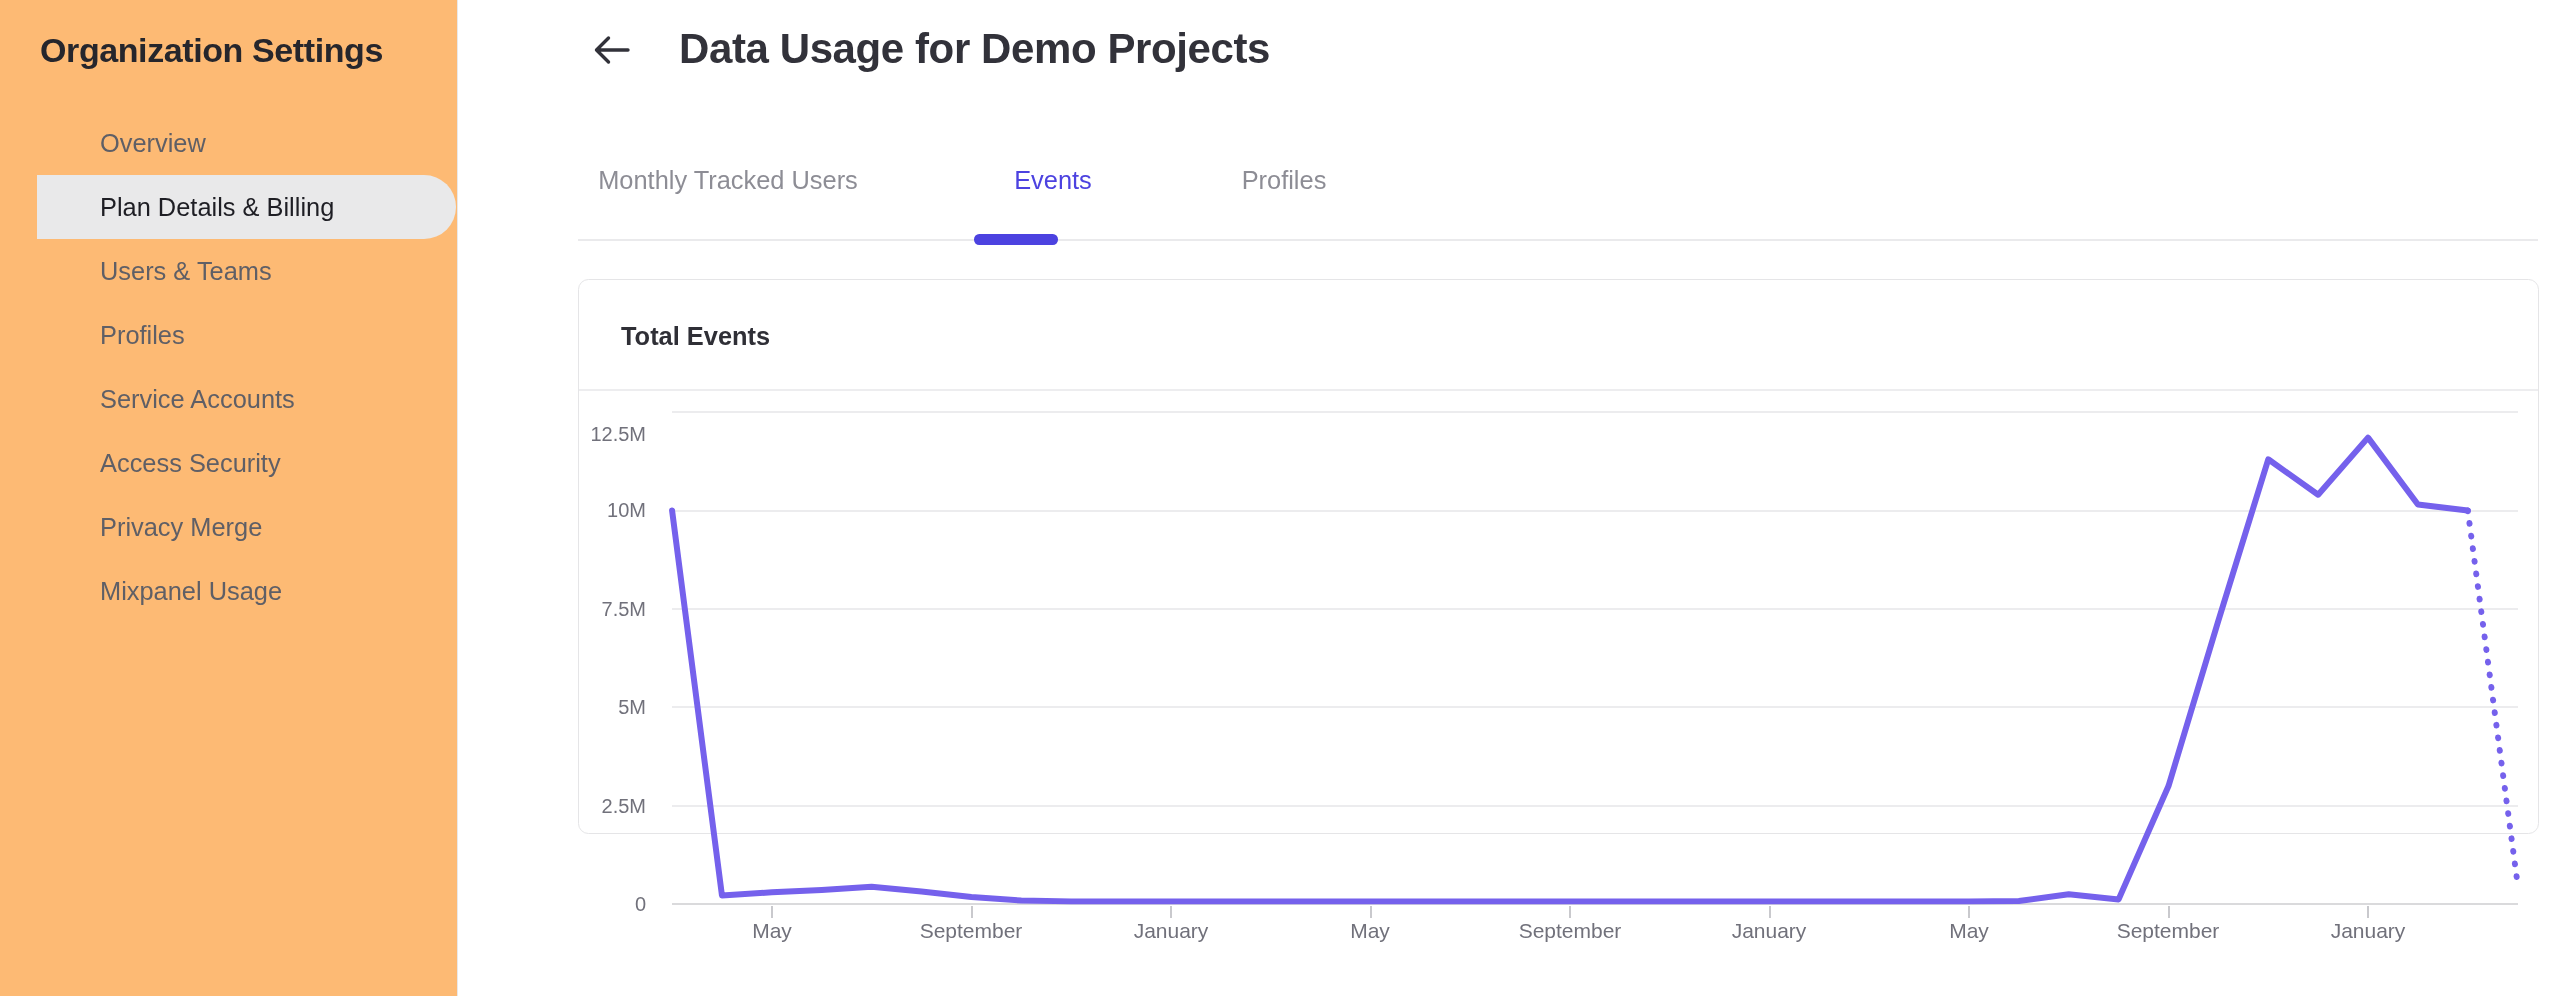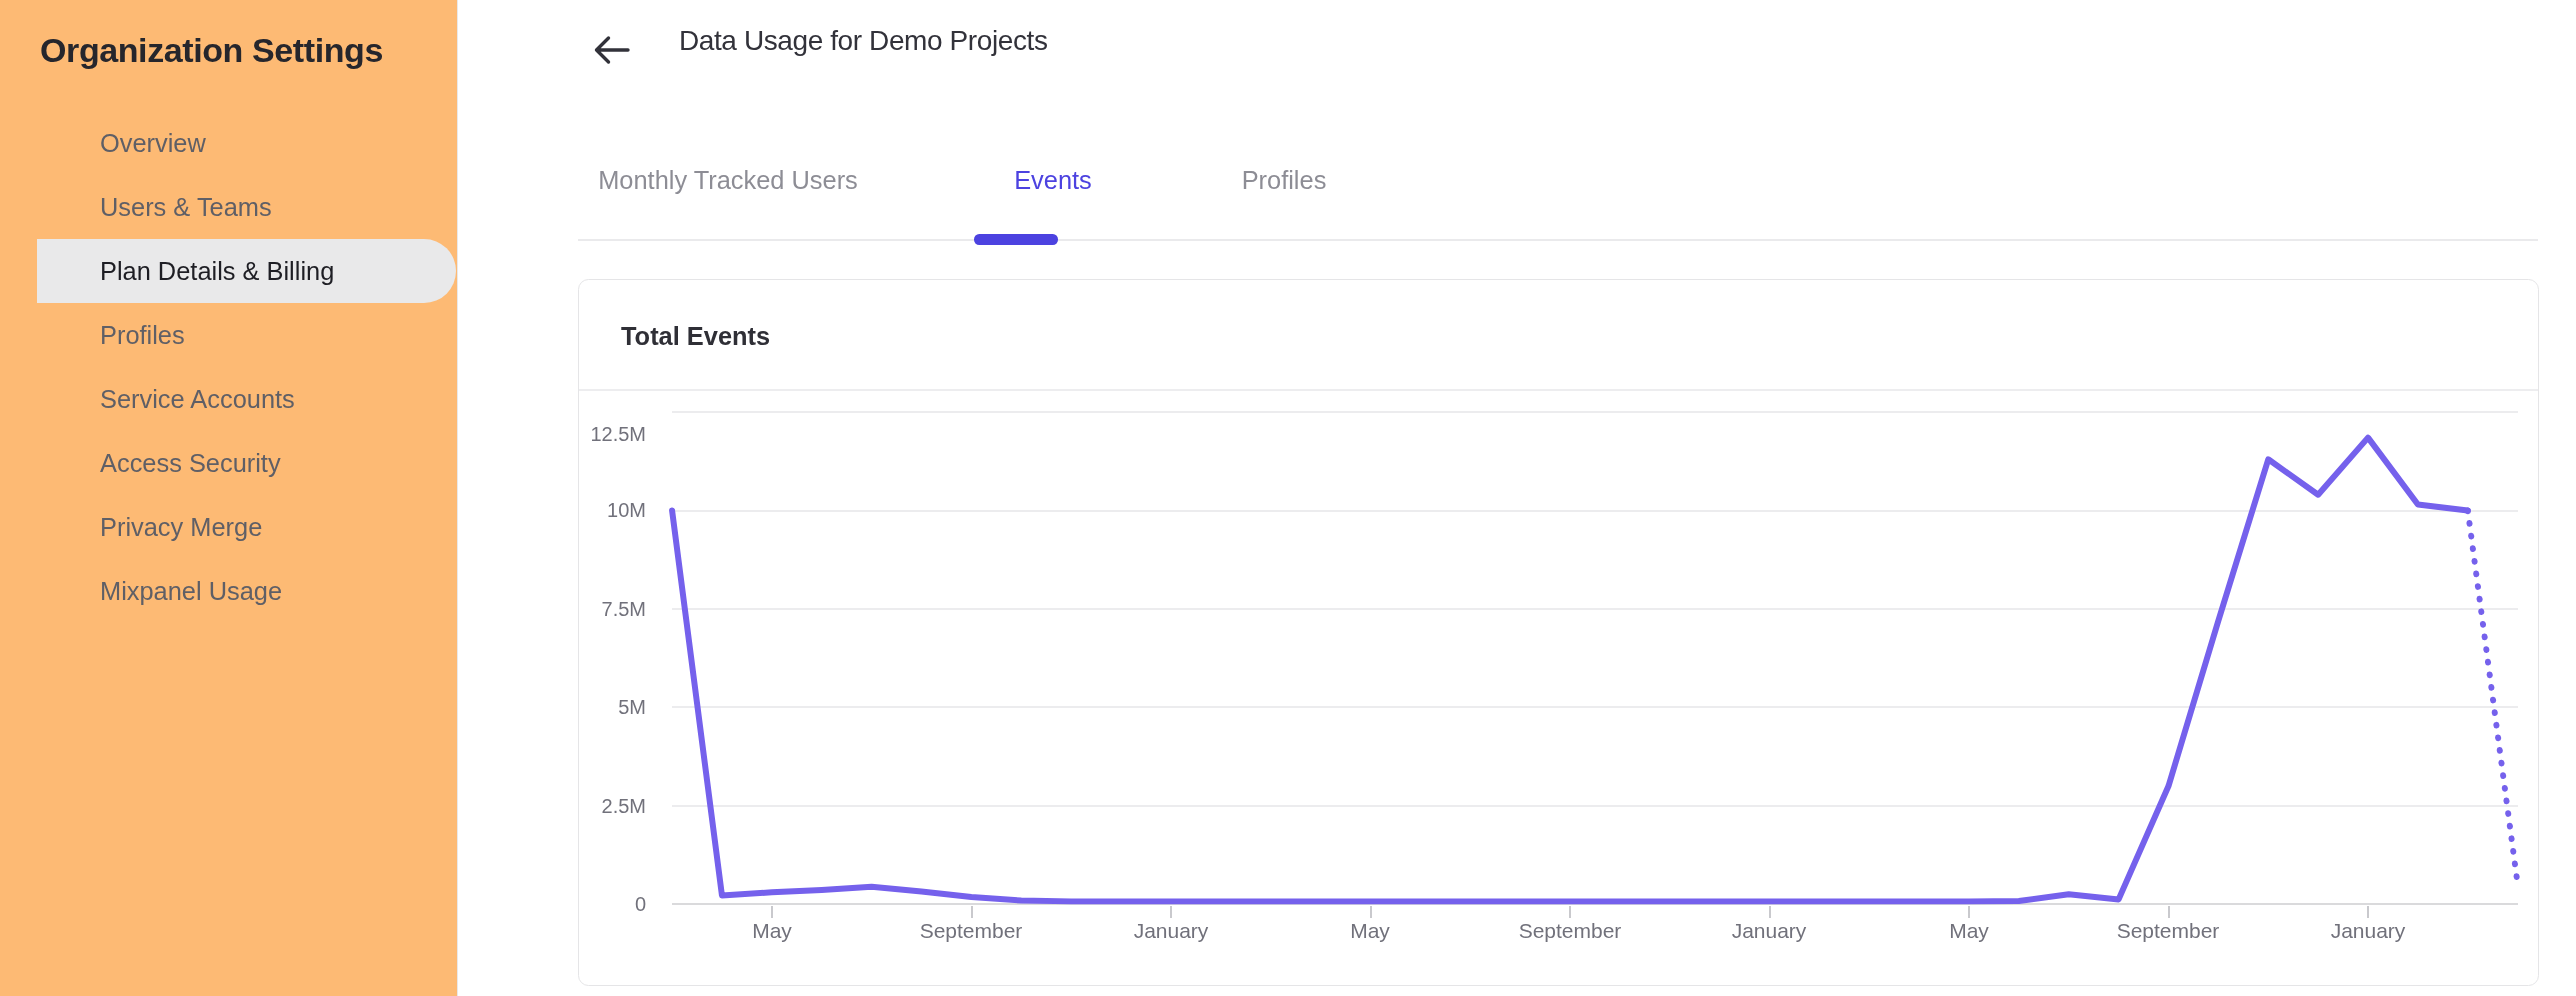--- a/index.html
+++ b/index.html
@@ -60,22 +60,22 @@
   .back-button {
     position: absolute;
     left: 590px; top: 30px;
     width: 42px; height: 42px;
     cursor: pointer;
     display: flex; align-items: center; justify-content: center;
   }
   .page-title {
     position: absolute;
     left: 679px; top: 25px;
-    font-size: 28px;
-    font-weight: 400;
+    font-size: 42px;
+    font-weight: 700;
     color: #32323a;
     letter-spacing: -0.4px;
     white-space: nowrap;
   }
 
   
   .tabs-row { position: absolute; left: 0; top: 0; }
   .tab {
     position: absolute;
     top: 166px;
@@ -100,21 +100,21 @@
     left: 974px; top: 234px;
     width: 84px; height: 10.5px;
     border-radius: 5.2px;
     background: #4c42e0;
   }
 
   
   .card {
     position: absolute;
     left: 578px; top: 279px;
-    width: 1961px; height: 707px;
+    width: 1961px; height: 555px;
     background: #ffffff;
     border: 1.5px solid #e5e5e7;
     border-radius: 10.5px;
   }
   .card-title {
     position: absolute;
     left: 42px; top: 42px;
     font-size: 25.4px;
     font-weight: 700;
     color: #2f2f36;
@@ -162,22 +162,22 @@
 </style>
 </head>
 <body>
 
 <div class="page">
 
   <aside class="sidebar">
     <div class="sidebar-title">Organization Settings</div>
     <nav class="sidebar-nav" id="sidebar-nav">
         <div class="side-item">Overview</div>
+        <div class="side-item active">Plan Details &amp; Billing</div>
         <div class="side-item">Users &amp; Teams</div>
-        <div class="side-item active">Plan Details &amp; Billing</div>
         <div class="side-item">Profiles</div>
         <div class="side-item">Service Accounts</div>
         <div class="side-item">Access Security</div>
         <div class="side-item">Privacy Merge</div>
         <div class="side-item">Mixpanel Usage</div>
       </nav>
   </aside>
 
   <div class="back-button">
     <span>

